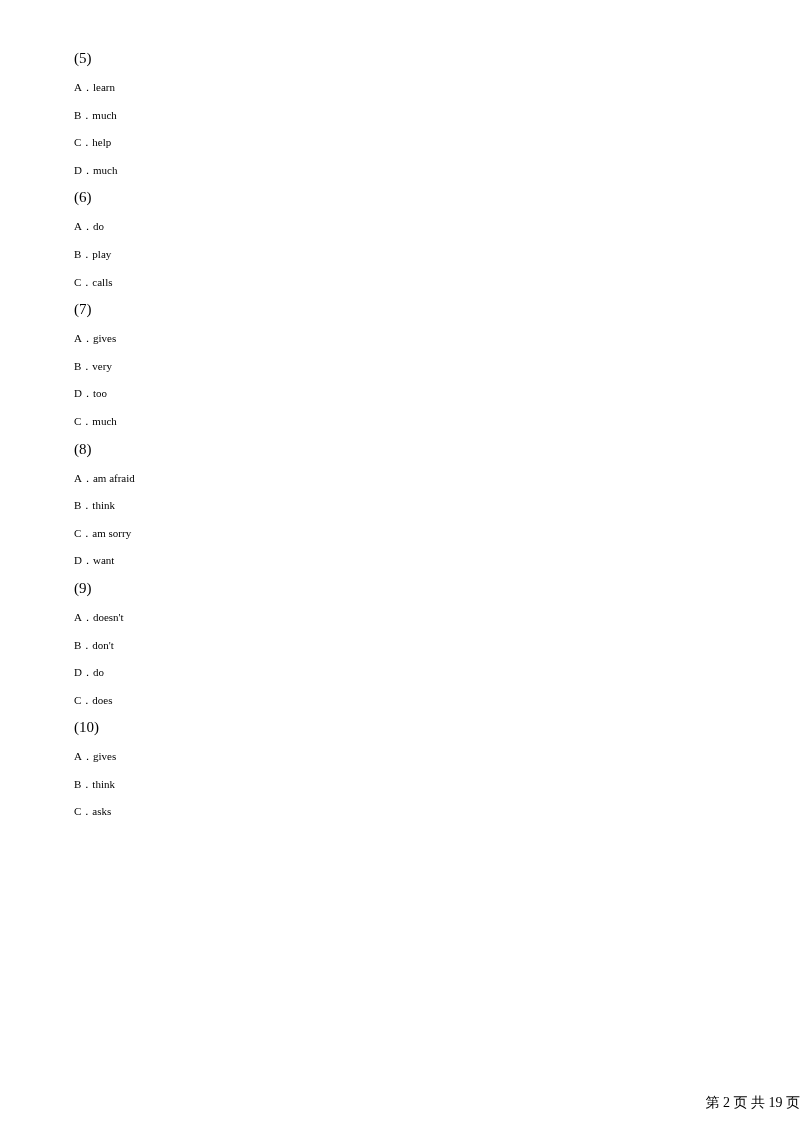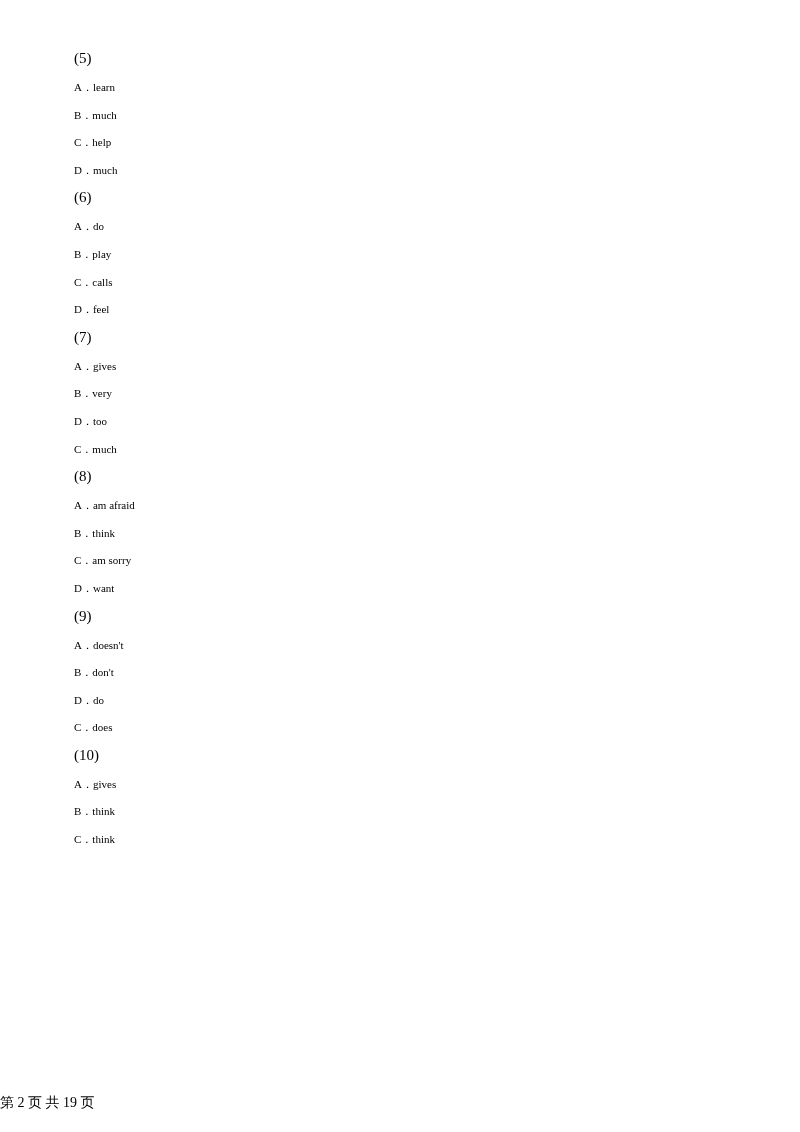--- a/index.html
+++ b/index.html
@@ -34,55 +34,54 @@
       margin-bottom: 10px;
       padding-left: 4px;
       line-height: 1.6;
     }
 
     .page-footer {
       position: absolute;
       bottom: 20px;
       left: 0;
       right: 0;
-      text-align: left;
+      text-align: right;
       font-size: 14px;
       color: #000;
     }
   </style>
 </head>
 <body>
 
 <div class="page-content">
 <div class="question-number">(5)</div>
     <div class="option">A．learn</div>
     <div class="option">B．much</div>
     <div class="option">C．help</div>
     <div class="option">D．much</div>
     <div class="question-number">(6)</div>
     <div class="option">A．do</div>
     <div class="option">B．play</div>
     <div class="option">C．calls</div>
-    <div class="option">D．feel</div>
     <div class="question-number">(7)</div>
     <div class="option">A．gives</div>
     <div class="option">B．very</div>
     <div class="option">D．too</div>
     <div class="option">C．much</div>
     <div class="question-number">(8)</div>
     <div class="option">A．am afraid</div>
     <div class="option">B．think</div>
     <div class="option">C．am sorry</div>
     <div class="option">D．want</div>
     <div class="question-number">(9)</div>
     <div class="option">A．doesn't</div>
     <div class="option">B．don't</div>
     <div class="option">D．do</div>
     <div class="option">C．does</div>
     <div class="question-number">(10)</div>
     <div class="option">A．gives</div>
     <div class="option">B．think</div>
-    <div class="option">C．think</div>
+    <div class="option">C．asks</div>
   </div>
 
 <div class="page-footer">
   <span>第 2 页 共 19 页</span>
 </div>
 
 </body></html>

